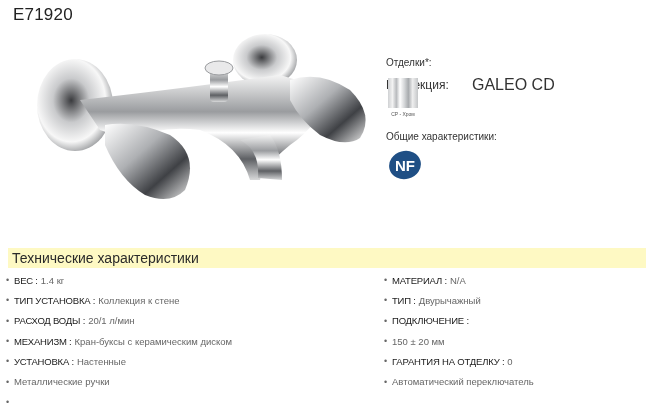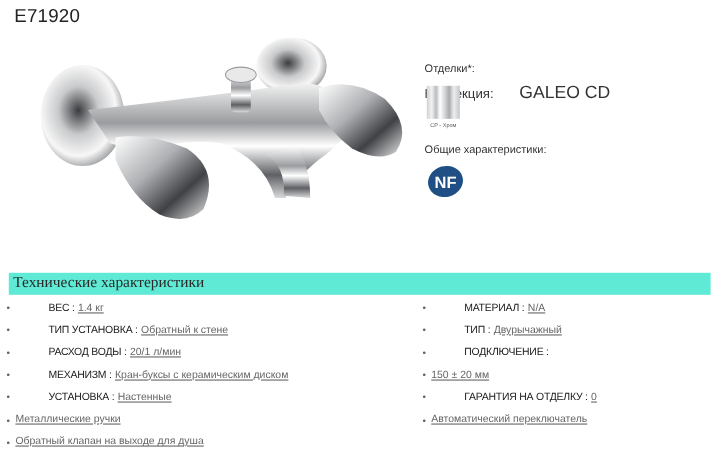--- a/index.html
+++ b/index.html
@@ -28,34 +28,34 @@
     }
     .finish-label {
       position: absolute; left: 386px; top: 111px; width: 34px; text-align: center;
       font-size: 5px; color: #555;
     }
     .general-title { position: absolute; left: 386px; top: 131px; }
     .nf-logo { position: absolute; left: 388px; top: 150px; width: 34px; height: 30px; }
 
     .spec-header {
       position: absolute; left: 8px; top: 248px; width: 638px; height: 20px;
-      background: #5eead4;
-      font-size: 14px; color: #2a2a2a; padding-left: 4px; line-height: 20px; font-family: Liberation Serif, serif;
+      background: #fef9c3;
+      font-size: 14px; color: #2a2a2a; padding-left: 4px; line-height: 20px;
     }
 
     .spec-list { position: absolute; top: 270px; list-style: none; }
     .spec-list.left { left: 6px; width: 330px; }
     .spec-list.right { left: 384px; width: 266px; }
     .spec-item {
       height: 20.3px; font-size: 9.5px; color: #666; white-space: nowrap;
       display: flex; align-items: center;
     }
     .spec-item .bullet { color: #666; width: 8px; font-size: 9px; }
-    .spec-item .key { color: #1a1a1a; font-weight: normal; margin-right: 3px; letter-spacing: -0.2px; margin-left: 30px; }
-    .spec-item .val { color: #666; text-decoration: underline; }
+    .spec-item .key { color: #1a1a1a; font-weight: normal; margin-right: 3px; letter-spacing: -0.2px; }
+    .spec-item .val { color: #666; }
   </style>
 </head>
 <body>
 
 <div class="product-code">E71920</div>
 
 <div class="product-image">
   <svg width="360" height="170" viewBox="0 0 360 170">
     <defs>
       <linearGradient id="chrome" x1="0" y1="0" x2="0" y2="1">
@@ -119,21 +119,21 @@
 
 <ul class="spec-list left">
   <li class="spec-item">
     <span class="bullet">•</span>
     <span class="key">ВЕС :</span>
     <span class="val">1.4 кг</span>
   </li>
   <li class="spec-item">
     <span class="bullet">•</span>
     <span class="key">ТИП УСТАНОВКА :</span>
-    <span class="val">Обратный к стене</span>
+    <span class="val">Коллекция к стене</span>
   </li>
   <li class="spec-item">
     <span class="bullet">•</span>
     <span class="key">РАСХОД ВОДЫ :</span>
     <span class="val">20/1 л/мин</span>
   </li>
   <li class="spec-item">
     <span class="bullet">•</span>
     <span class="key">МЕХАНИЗМ :</span>
     <span class="val">Кран-буксы с керамическим диском</span>
@@ -142,21 +142,20 @@
     <span class="bullet">•</span>
     <span class="key">УСТАНОВКА :</span>
     <span class="val">Настенные</span>
   </li>
   <li class="spec-item">
     <span class="bullet">•</span>
     <span class="val">Металлические ручки</span>
   </li>
   <li class="spec-item">
     <span class="bullet">•</span>
-    <span class="val">Обратный клапан на выходе для душа</span>
   </li>
 </ul>
 
 <ul class="spec-list right">
   <li class="spec-item">
     <span class="bullet">•</span>
     <span class="key">МАТЕРИАЛ :</span>
     <span class="val">N/A</span>
   </li>
   <li class="spec-item">

